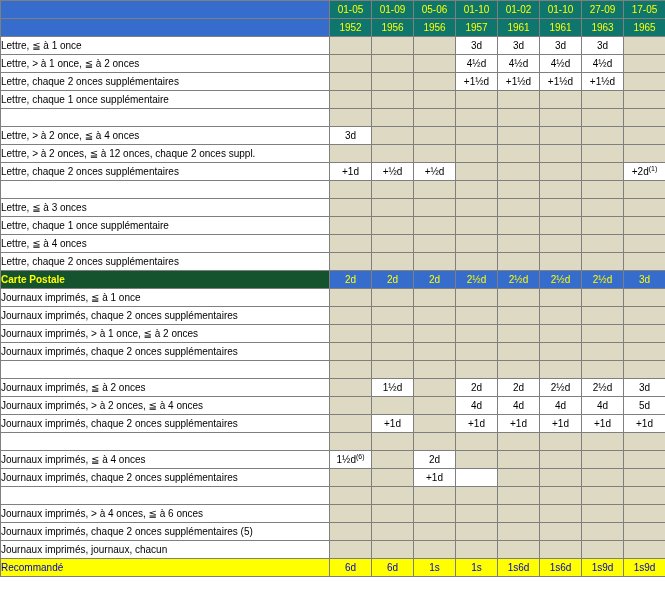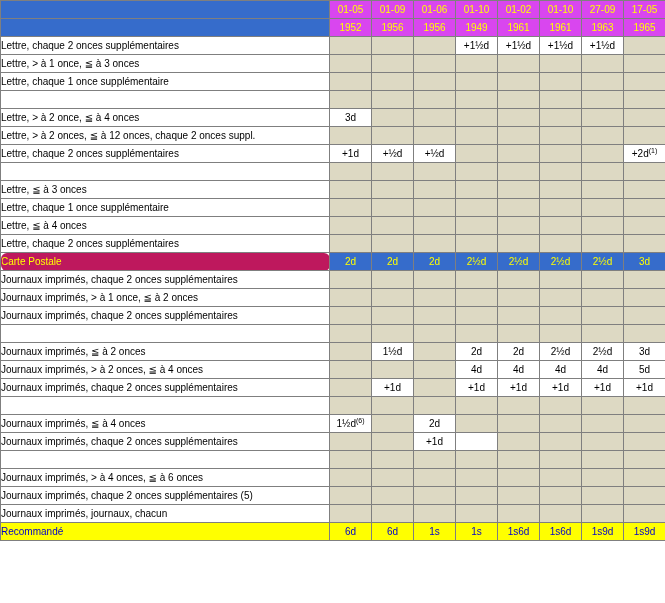--- a/index.html
+++ b/index.html
@@ -37,39 +37,38 @@
   }
   .data-cell{
     text-align:center;
     background:#ffffff;
   }
   .beige{background:#ddd9c3;}
   .white{background:#ffffff;}
 
   
   .hdr{
-    background:#d946ef;
+    background:#0f766e;
     color:#ffff00;
     text-align:center;
     font-size:10px;
     height:17px;
   }
   .hdr-label{
     background:#366ccb;
     border:1px solid #7f7f7f;
   }
   .hdr-top td{height:17px;}
   .hdr-bot td{height:17px;}
 
   
   .bluerow .label-cell{
-    background:#be185d;
+    background:#14532d;
     color:#ffff00;
-    font-weight:normal;
-    border-radius:6px;
+    font-weight:bold;
   }
   .bluerow .data-cell{
     background:#366ccb;
     color:#ffff00;
   }
   
   .yellowrow .label-cell{
     background:#ffff00;
     color:#0000cc;
   }
@@ -92,62 +91,73 @@
       <col class="c-data">
     <col class="c-data">
       <col class="c-data">
       <col class="c-data">
   </colgroup>
   <thead>
     <tr class="hdr-top">
       <td class="hdr-label"></td>
       <td class="hdr">01-05</td>
       <td class="hdr">01-09</td>
-      <td class="hdr">01-06</td>
+      <td class="hdr">05-06</td>
       <td class="hdr">01-10</td>
       <td class="hdr">01-02</td>
       <td class="hdr">01-10</td>
       <td class="hdr">27-09</td>
       <td class="hdr">17-05</td>
 
     </tr>
     <tr class="hdr-bot">
       <td class="hdr-label"></td>
       <td class="hdr">1952</td>
       <td class="hdr">1956</td>
       <td class="hdr">1956</td>
-      <td class="hdr">1949</td>
+      <td class="hdr">1957</td>
       <td class="hdr">1961</td>
       <td class="hdr">1961</td>
       <td class="hdr">1963</td>
       <td class="hdr">1965</td>
 
     </tr>
   </thead>
   <tbody id="table-body">
       <tr>
+        <td class="label-cell">Lettre, ≦ à 1 once</td>
+        <td class="data-cell beige"></td>
+        <td class="data-cell beige"></td>
+        <td class="data-cell beige"></td>
+        <td class="data-cell white">3d</td>
+        <td class="data-cell white">3d</td>
+        <td class="data-cell white">3d</td>
+        <td class="data-cell white">3d</td>
+        <td class="data-cell beige"></td>
+      </tr>
+      <tr>
+        <td class="label-cell">Lettre,  &gt; à 1 once, ≦ à 2 onces</td>
+        <td class="data-cell beige"></td>
+        <td class="data-cell beige"></td>
+        <td class="data-cell beige"></td>
+        <td class="data-cell white">4½d</td>
+        <td class="data-cell white">4½d</td>
+        <td class="data-cell white">4½d</td>
+        <td class="data-cell white">4½d</td>
+        <td class="data-cell beige"></td>
+      </tr>
+      <tr>
         <td class="label-cell">Lettre, chaque 2 onces supplémentaires</td>
         <td class="data-cell beige"></td>
         <td class="data-cell beige"></td>
         <td class="data-cell beige"></td>
         <td class="data-cell white">+1½d</td>
         <td class="data-cell white">+1½d</td>
         <td class="data-cell white">+1½d</td>
         <td class="data-cell white">+1½d</td>
-        <td class="data-cell beige"></td>
-      </tr>
-      <tr>
-        <td class="label-cell">Lettre, &gt; à 1 once, ≦ à 3 onces</td>
-        <td class="data-cell beige"></td>
-        <td class="data-cell beige"></td>
-        <td class="data-cell beige"></td>
-        <td class="data-cell beige"></td>
-        <td class="data-cell beige"></td>
-        <td class="data-cell beige"></td>
-        <td class="data-cell beige"></td>
         <td class="data-cell beige"></td>
       </tr>
       <tr>
         <td class="label-cell">Lettre, chaque 1 once supplémentaire</td>
         <td class="data-cell beige"></td>
         <td class="data-cell beige"></td>
         <td class="data-cell beige"></td>
         <td class="data-cell beige"></td>
         <td class="data-cell beige"></td>
         <td class="data-cell beige"></td>
@@ -258,20 +268,31 @@
         <td class="data-cell">2d</td>
         <td class="data-cell">2d</td>
         <td class="data-cell">2d</td>
         <td class="data-cell">2½d</td>
         <td class="data-cell">2½d</td>
         <td class="data-cell">2½d</td>
         <td class="data-cell">2½d</td>
         <td class="data-cell">3d</td>
       </tr>
       <tr>
+        <td class="label-cell">Journaux imprimés, ≦ à 1 once</td>
+        <td class="data-cell beige"></td>
+        <td class="data-cell beige"></td>
+        <td class="data-cell beige"></td>
+        <td class="data-cell beige"></td>
+        <td class="data-cell beige"></td>
+        <td class="data-cell beige"></td>
+        <td class="data-cell beige"></td>
+        <td class="data-cell beige"></td>
+      </tr>
+      <tr>
         <td class="label-cell">Journaux imprimés, chaque 2 onces supplémentaires</td>
         <td class="data-cell beige"></td>
         <td class="data-cell beige"></td>
         <td class="data-cell beige"></td>
         <td class="data-cell beige"></td>
         <td class="data-cell beige"></td>
         <td class="data-cell beige"></td>
         <td class="data-cell beige"></td>
         <td class="data-cell beige"></td>
       </tr>

